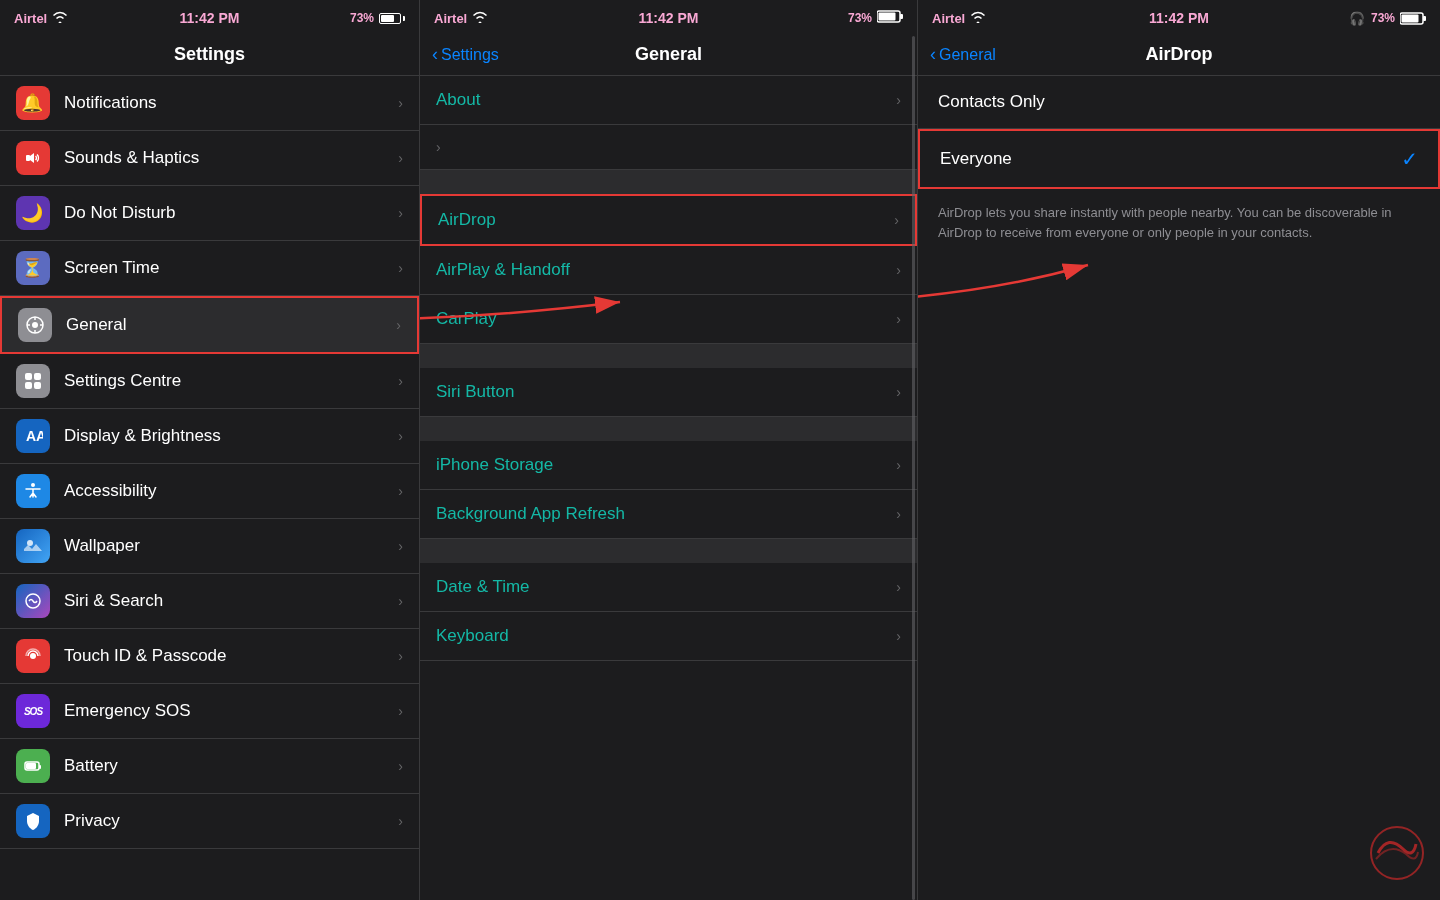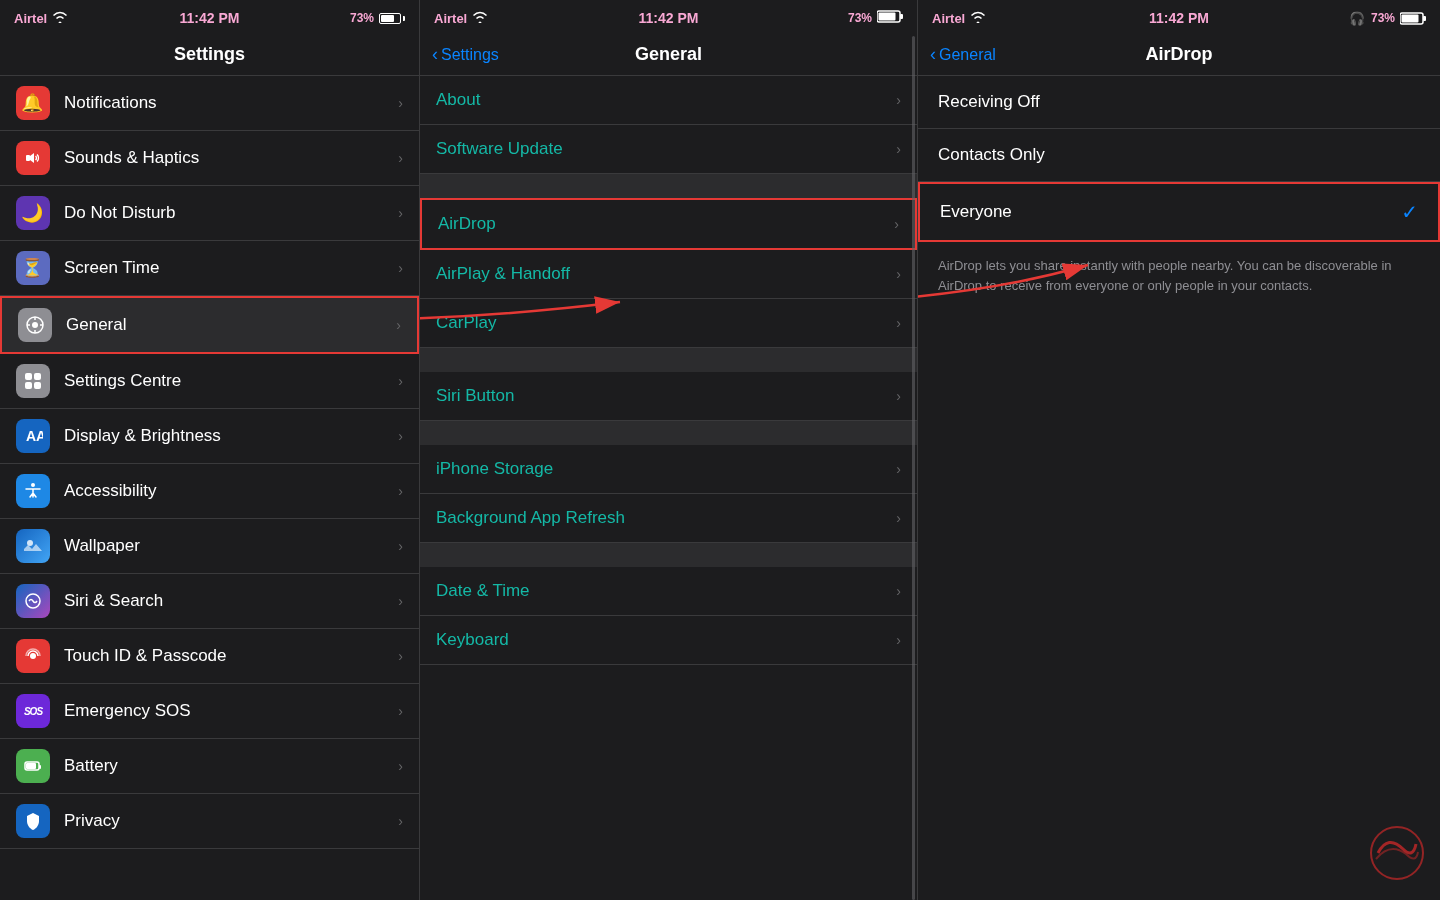--- a/index.html
+++ b/index.html
@@ -446,21 +446,20 @@
     <span class="nav-title">General</span>
   </div>
 
   <div class="general-list">
 
     <div class="general-item">
       <span class="item-label">About</span>
       <span class="chevron-right">›</span>
     </div>
     <div class="general-item">
-      <span class="item-label">Software Update</span>
       <span class="chevron-right">›</span>
     </div>
 
     <div class="section-gap"></div>
 
     <div class="general-item" style="border: 2.5px solid #e53935;">
       <span class="item-label">AirDrop</span>
       <span class="chevron-right">›</span>
     </div>
     <div class="general-item">
@@ -544,23 +543,20 @@
   <div class="nav-bar">
     <div class="nav-back">
       <span class="back-chevron">‹</span>
       <span>General</span>
     </div>
     <span class="nav-title">AirDrop</span>
   </div>
 
   <div class="airdrop-options">
 
-    <div class="airdrop-option">
-      <span class="option-label">Receiving Off</span>
-    </div>
 
     <div class="airdrop-option">
       <span class="option-label">Contacts Only</span>
     </div>
 
     <div class="airdrop-option selected" style="border: 2.5px solid #e53935;">
       <span class="option-label">Everyone</span>
       <span class="checkmark">✓</span>
     </div>
 

